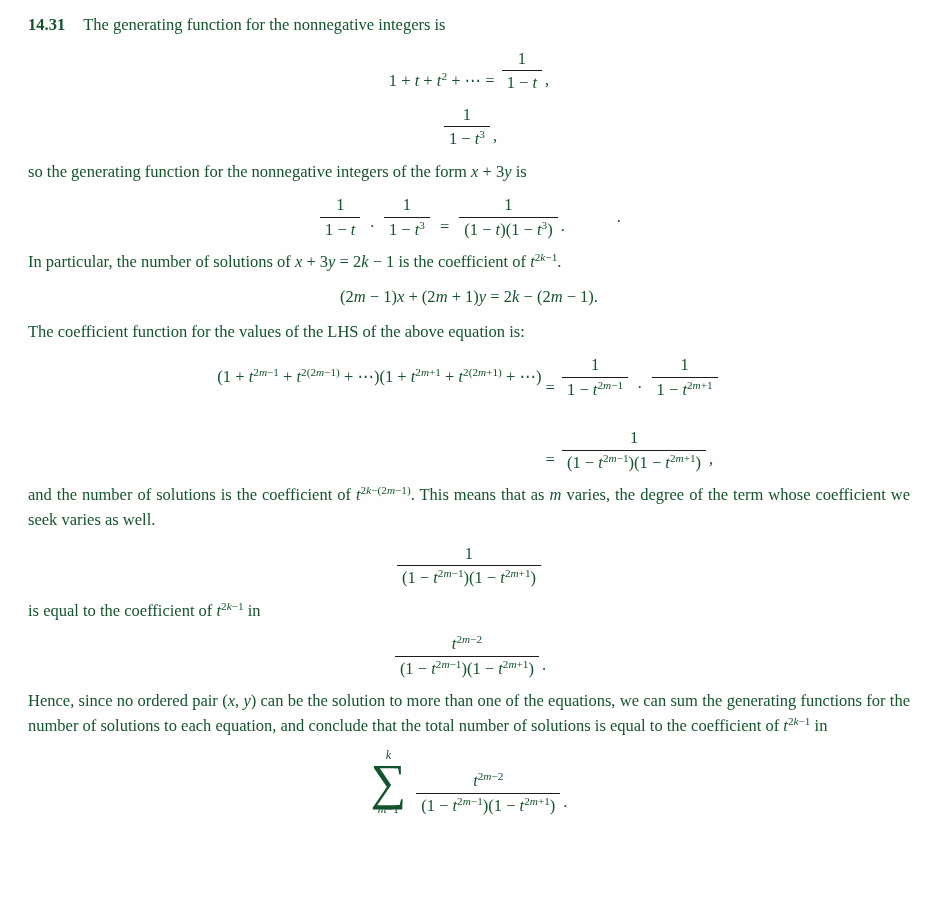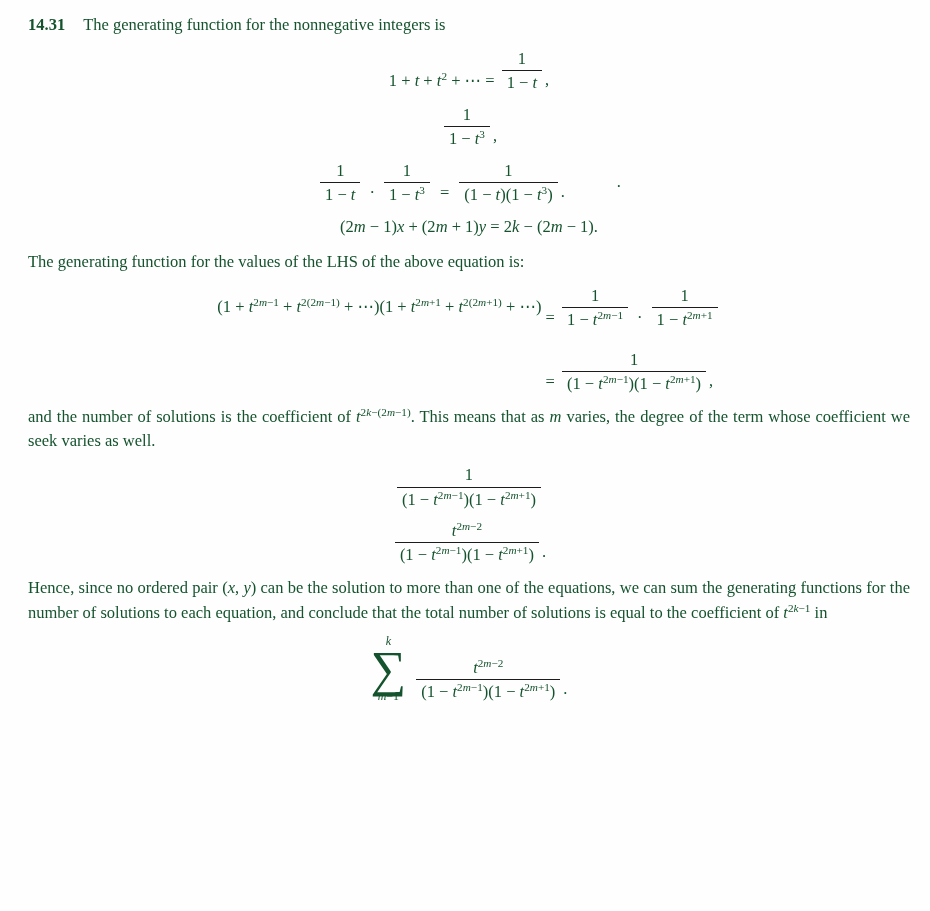--- a/index.html
+++ b/index.html
@@ -32,21 +32,21 @@
   .frac .num { padding: 0 5px 1px; border-bottom: 1.5px solid #1c1c1c; }
   .frac .den { padding: 1px 5px 0; }
 
   .binop { padding: 0 6px; }
   .rel { padding: 0 7px; }
   .tail { align-self: flex-end; padding-bottom: 1px; }
   .stray { padding-left: 52px; align-self: center; }
 
   .eqalign {
     display: inline-grid; grid-template-columns: max-content max-content;
-    row-gap: 18px; align-items: center;
+    row-gap: 27px; align-items: center;
   }
   .eqalign .lcell { justify-self: end; }
   .eqalign .rcell { justify-self: start; }
 
   .bigop { display: inline-flex; flex-direction: column; align-items: center; margin-right: 7px; }
   .bigop .lim { font-size: 12px; line-height: 1.1; }
   .bigop .sig { font-size: 50px; line-height: 0.82; }
 </style>
 </head>
 <body>
@@ -72,20 +72,21 @@
   <div class="display">
     <span class="mrow">
       <span class="frac">
         <span class="num">1</span>
         <span class="den">1 − <i>t</i><sup>3</sup></span>
       </span>
       <span class="tail">,</span>
     </span>
   </div>
 
+  <p class="para">so the generating function for the nonnegative integers of the form <i>x</i> + 3<i>y</i> is</p>
 
   <div class="display">
     <span class="mrow">
       <span class="frac">
         <span class="num">1</span>
         <span class="den">1 − <i>t</i></span>
       </span>
       <span class="binop">·</span>
       <span class="frac">
         <span class="num">1</span>
@@ -94,27 +95,28 @@
       <span class="rel">=</span>
       <span class="frac">
         <span class="num">1</span>
         <span class="den">(1 − <i>t</i>)(1 − <i>t</i><sup>3</sup>)</span>
       </span>
       <span class="tail">.</span>
       <span class="stray">.</span>
     </span>
   </div>
 
+  <p class="para">In particular, the number of solutions of <i>x</i> + 3<i>y</i> = 2<i>k</i> − 1 is the coefficient of <i>t</i><sup>2<i>k</i>−1</sup>.</p>
 
 
   <div class="display">
     <span class="mtext">(2<i>m</i> − 1)<i>x</i> + (2<i>m</i> + 1)<i>y</i> = 2<i>k</i> − (2<i>m</i> − 1).</span>
   </div>
 
-  <p class="para">The generating function for the values of the LHS of the above equation is:</p>
+  <p class="para">The coefficient function for the values of the LHS of the above equation is:</p>
 
   <div class="display">
     <span class="eqalign">
       <span class="lcell">(1 + <i>t</i><sup>2<i>m</i>−1</sup> + <i>t</i><sup>2(2<i>m</i>−1)</sup> + ⋯)(1 + <i>t</i><sup>2<i>m</i>+1</sup> + <i>t</i><sup>2(2<i>m</i>+1)</sup> + ⋯) </span>
       <span class="rcell mrow">
         <span class="mtext">= </span>
         <span class="frac">
           <span class="num">1</span>
           <span class="den">1 − <i>t</i><sup>2<i>m</i>−1</sup></span>
         </span>
@@ -141,20 +143,21 @@
 
   <div class="display">
     <span class="mrow">
       <span class="frac">
         <span class="num">1</span>
         <span class="den">(1 − <i>t</i><sup>2<i>m</i>−1</sup>)(1 − <i>t</i><sup>2<i>m</i>+1</sup>)</span>
       </span>
     </span>
   </div>
 
+  <p class="para">is equal to the coefficient of <i>t</i><sup>2<i>k</i>−1</sup> in</p>
 
   <div class="display">
     <span class="mrow">
       <span class="frac">
         <span class="num"><i>t</i><sup>2<i>m</i>−2</sup></span>
         <span class="den">(1 − <i>t</i><sup>2<i>m</i>−1</sup>)(1 − <i>t</i><sup>2<i>m</i>+1</sup>)</span>
       </span>
       <span class="tail">.</span>
     </span>
   </div>

